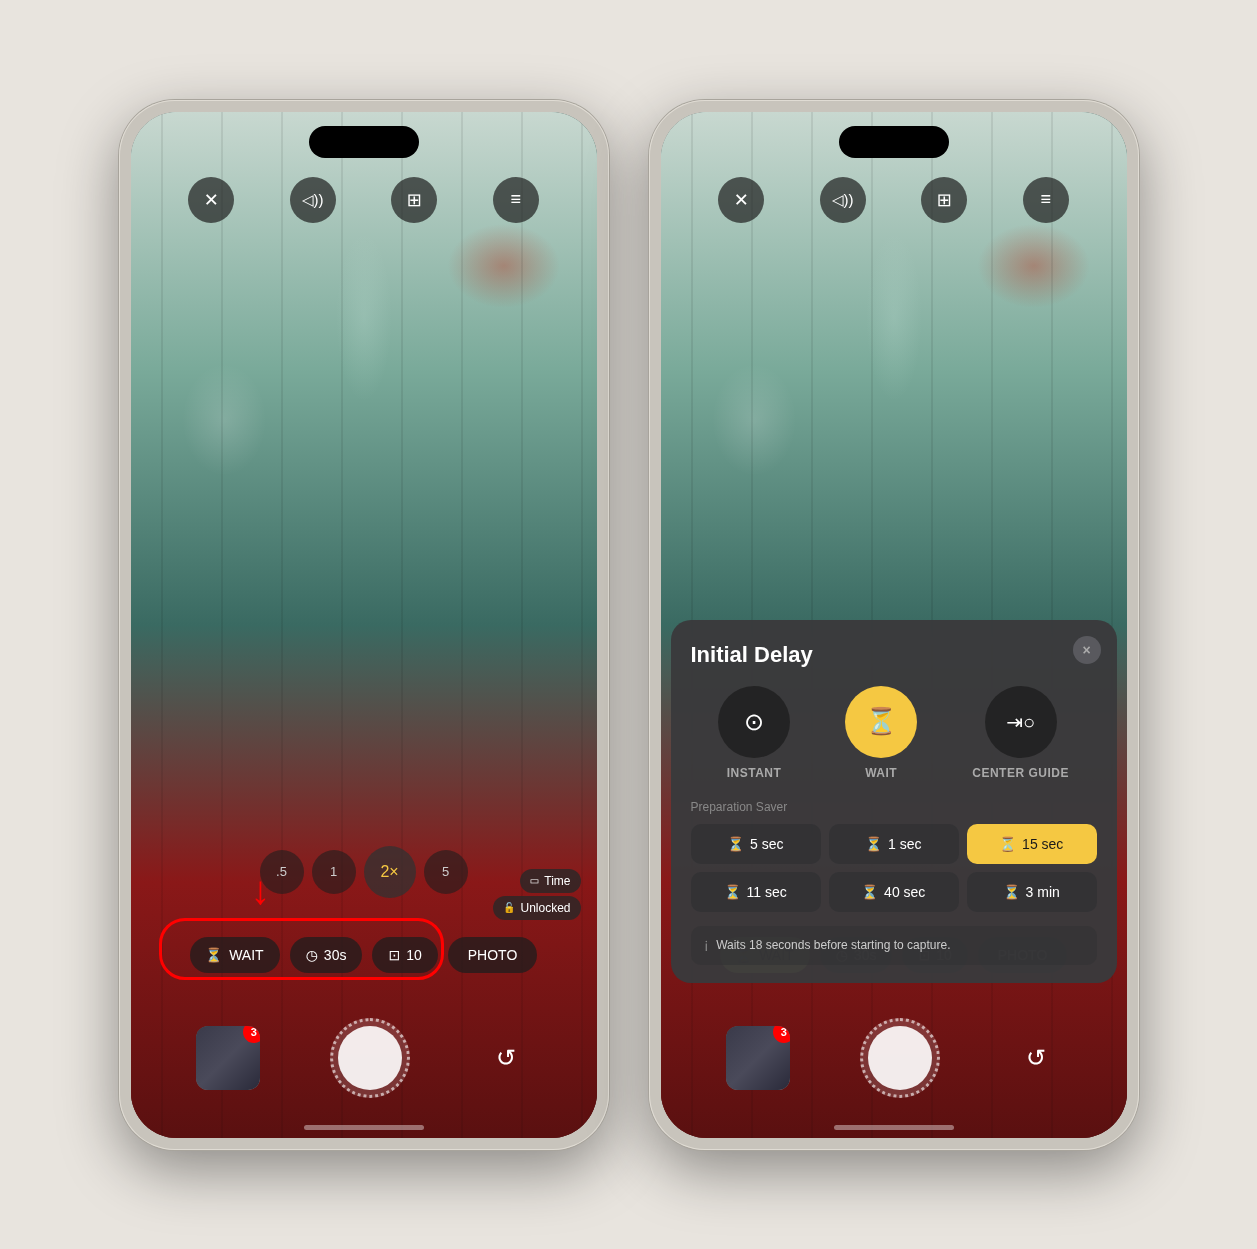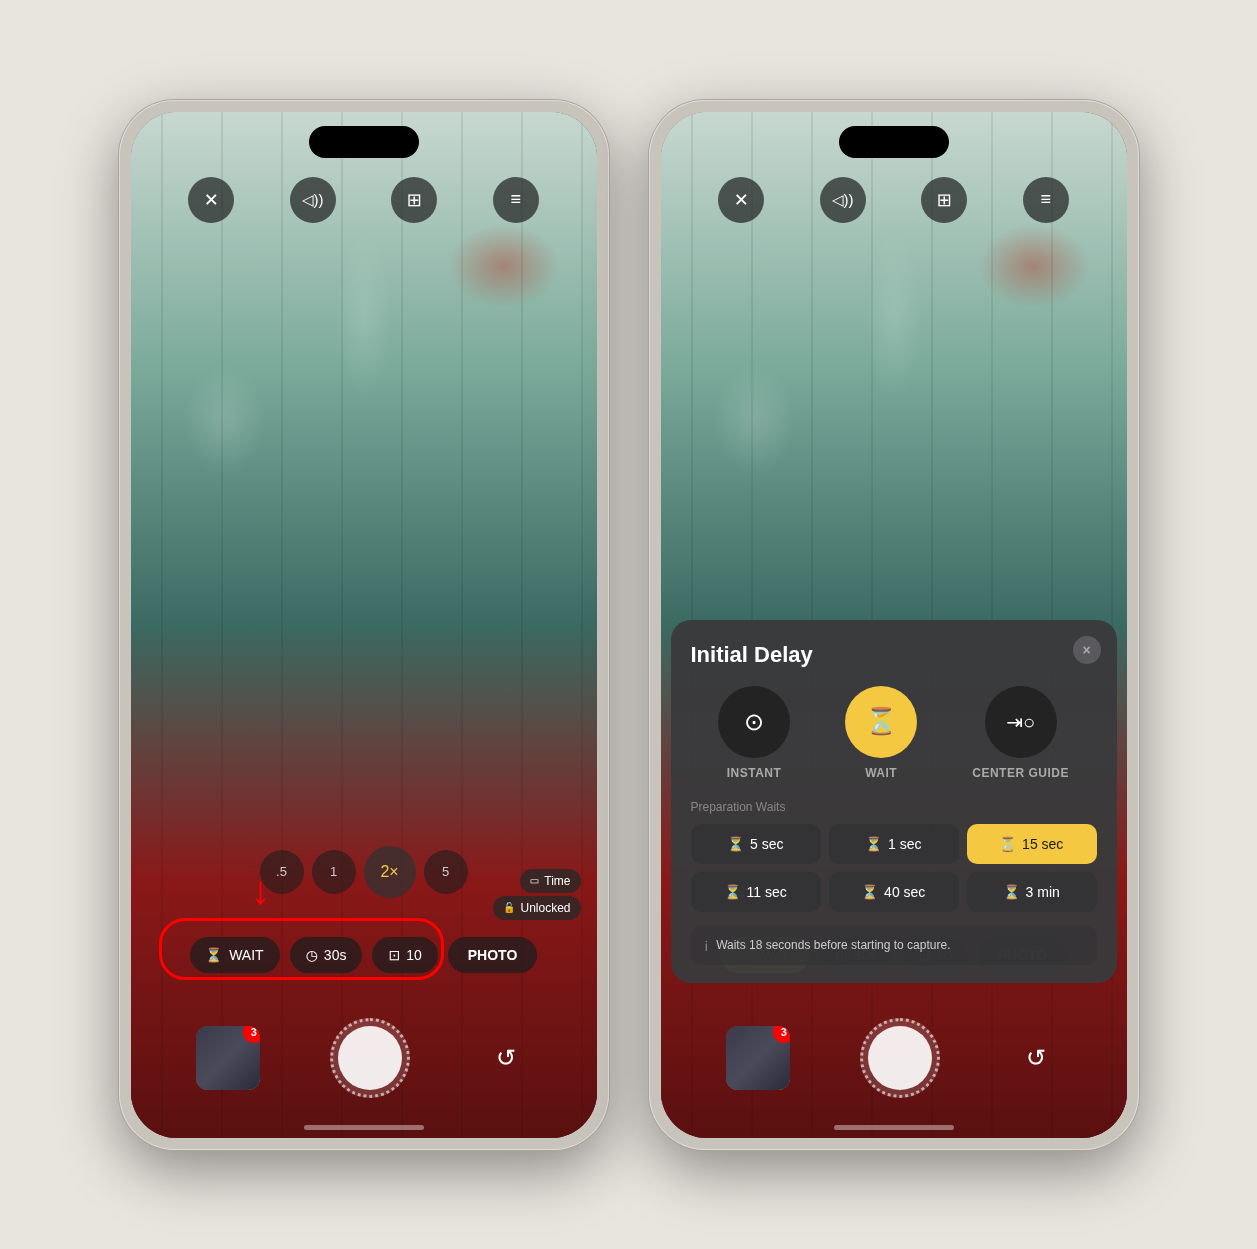--- a/index.html
+++ b/index.html
@@ -192,21 +192,21 @@
       color: white;
       font-size: 14px;
       font-weight: 500;
     }
     .photo-pill {
       background: rgba(30,30,30,0.75);
       border-radius: 22px;
       padding: 10px 20px;
       color: white;
       font-size: 14px;
-      font-weight: 700;
+      font-weight: 400;
     }
     
     .red-box {
       position: absolute;
       bottom: 158px;
       left: 28px;
       width: 285px;
       height: 62px;
       border: 3px solid red;
       border-radius: 26px;
@@ -538,21 +538,21 @@
               <span class="mode-icon-label">WAIT</span>
             </div>
             <div class="mode-icon-item">
               <div class="mode-icon-circle">
                 <span style="color:white;font-size:20px;">⇥○</span>
               </div>
               <span class="mode-icon-label">CENTER GUIDE</span>
             </div>
           </div>
 
-          <div class="prep-label">Preparation Waits</div>
+          <div class="prep-label">Preparation Saver</div>
           <div class="time-grid">
             <div class="time-btn">
               <span>⏳</span>
               <span>5 sec</span>
             </div>
             <div class="time-btn">
               <span>⏳</span>
               <span>1 sec</span>
             </div>
             <div class="time-btn active">

